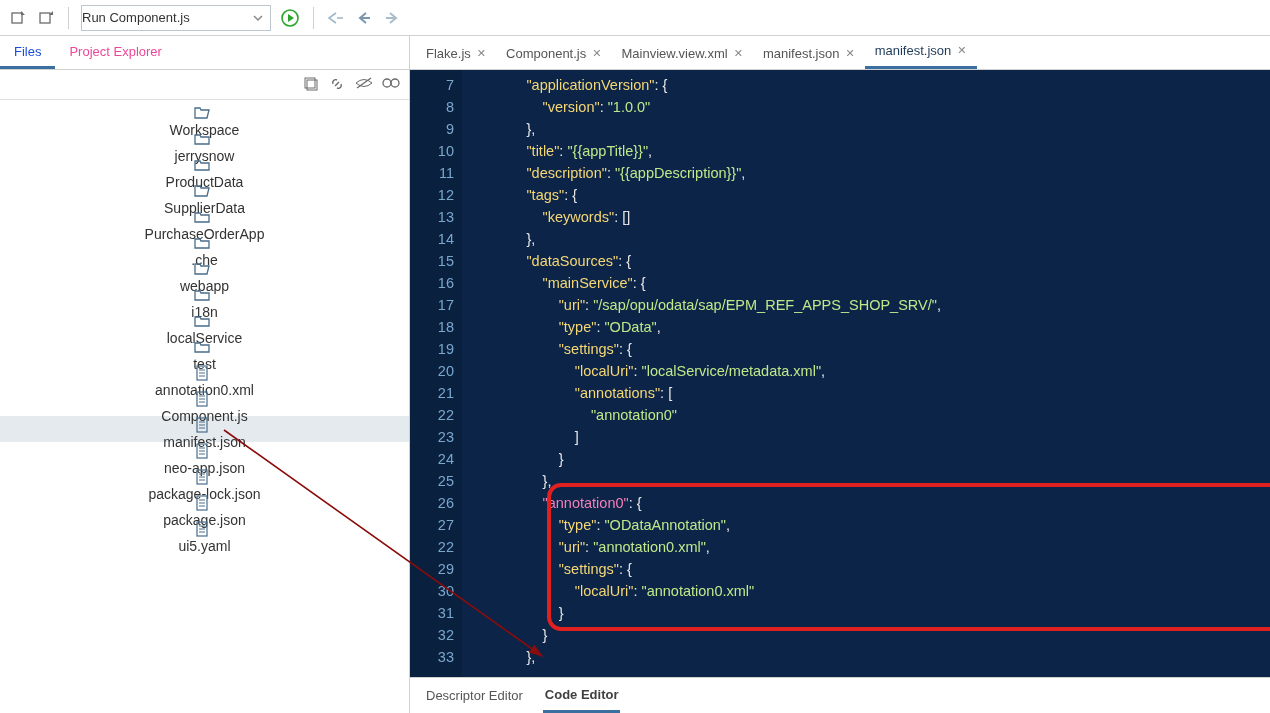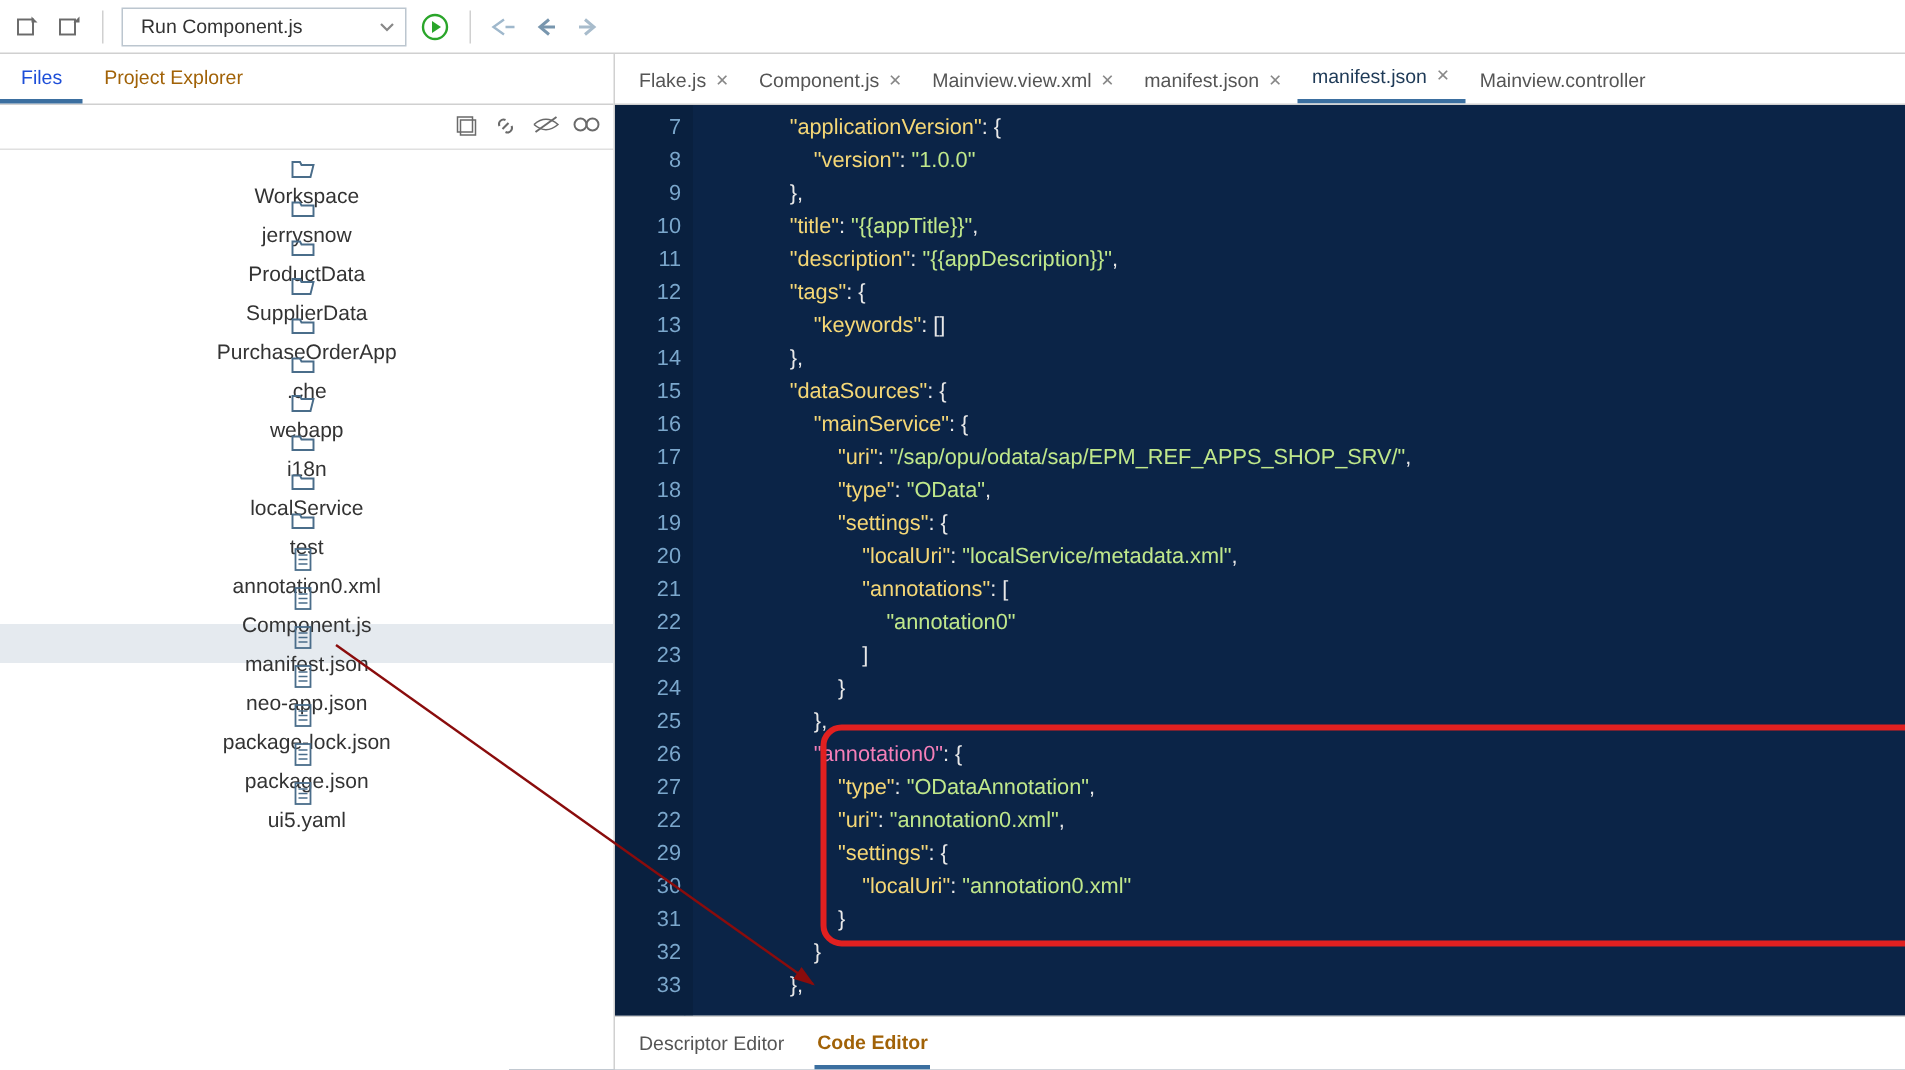--- a/index.html
+++ b/index.html
@@ -1,32 +1,32 @@
 <!DOCTYPE html>
 <html><head>
 <meta charset="utf-8">
 <style>
 * { margin: 0; padding: 0; box-sizing: border-box; font-family: Arial, Helvetica, sans-serif; }
 html, body { width: 1270px; height: 713px; overflow: hidden; background: #fff; }
 
 
 .top-toolbar { height: 36px; display: flex; align-items: center; padding: 4px 8px; border-bottom: 1px solid #d0d0d0; gap: 8px; }
 .tb-ico { width: 20px; height: 20px; display: flex; align-items: center; justify-content: center; color: #6a6a6a; cursor: pointer; }
-.run-dropdown { width: 190px; height: 26px; border: 1px solid #bcc6cf; display: flex; align-items: center; padding: 0 12px; font-size: 13px; color: #333; background: #fff; position: relative; }
+.run-dropdown { width: 190px; height: 26px; border: 1px solid #bcc6cf; display: flex; align-items: center; padding: 0 0; font-size: 13px; color: #333; background: #fff; position: relative; }
 .run-dropdown .chev { position: absolute; right: 6px; color: #888; }
 .run-btn { width: 22px; height: 22px; display: flex; align-items: center; justify-content: center; }
 .vdiv { width: 1px; height: 22px; background: #d0d0d0; margin: 0 4px; }
 
 
 .main { display: flex; height: 677px; }
 
 
 .sidebar { width: 410px; border-right: 1px solid #d0d0d0; display: flex; flex-direction: column; }
 .sb-tabs { display: flex; border-bottom: 1px solid #d0d0d0; height: 34px; }
-.sb-tab { padding: 8px 14px; font-size: 13px; color: #a16207; cursor: pointer; }
+.sb-tab { padding: 8px 14px; font-size: 13px; color: #ec4899; cursor: pointer; }
 .sb-tab.active { color: #1d4ed8; border-bottom: 3px solid #3b6fa0; font-weight: 500; }
 .sb-tool { height: 30px; display: flex; align-items: center; justify-content: flex-end; padding-right: 10px; gap: 8px; border-bottom: 1px solid #e0e0e0; }
 .sb-tool .ti { width: 18px; height: 18px; color: #6a6a6a; }
 .tree { flex: 1; padding: 4px 0; overflow: auto; font-size: 14px; color: #333; }
 .tree-row { display: flex; align-items: center; height: 26px; cursor: pointer; flex-direction: column; }
 .tree-row.selected { background: #e5eaef; }
 .tree-ico { width: 18px; height: 18px; display: inline-flex; align-items: center; justify-content: center; margin-right: 6px; color: #4a6d8a; flex-shrink: 0; }
 .indent { display: inline-block; }
 
 
@@ -41,21 +41,21 @@
 .code-lines { position: absolute; left: 52px; top: 4px; right: 0; }
 .code-lines .cl { height: 22px; line-height: 22px; white-space: pre; }
 .tok-key { color: #f5d776; }
 .tok-str { color: #c0e88b; }
 .tok-punc { color: #e8e8e8; }
 .tok-hi { color: #f57fb8; }
 .fold-line { position: absolute; left: 46px; top: 0; bottom: 0; width: 1px; border-left: 1px dotted #3b5a78; }
 
 .bottom-tabs { height: 36px; display: flex; align-items: center; padding: 0 14px; gap: 18px; border-top: 1px solid #d0d0d0; background: #fff; font-size: 13px; }
 .bt { padding: 8px 2px; color: #555; cursor: pointer; }
-.bt.active { color: #a16207; border-bottom: 3px solid #3b6fa0; font-weight: 600; }
+.bt.active { color: #404040; border-bottom: 3px solid #3b6fa0; font-weight: 600; }
 
 
 .hl-box { position: absolute; border: 4px solid #e12020; border-radius: 14px; pointer-events: none; }
 
 
 .arrow-svg { position: absolute; left: 0; top: 0; width: 100%; height: 100%; pointer-events: none; }
 
 
 svg { display: block; }
 </style>
@@ -336,23 +336,20 @@
           <span class="x">✕</span>
         </div>
         <div class="ed-tab">
           <span>manifest.json</span>
           <span class="x">✕</span>
         </div>
         <div class="ed-tab active">
           <span>manifest.json</span>
           <span class="x">✕</span>
         </div>
-        <div class="ed-tab">
-          <span>Mainview.controller</span>
-        </div>
       </div>
     <div class="code-area">
       <div class="fold-line"></div>
       <div class="gutter" id="gutter">
           <div class="ln">7</div>
           <div class="ln">8</div>
           <div class="ln">9</div>
           <div class="ln">10</div>
           <div class="ln">11</div>
           <div class="ln">12</div>

